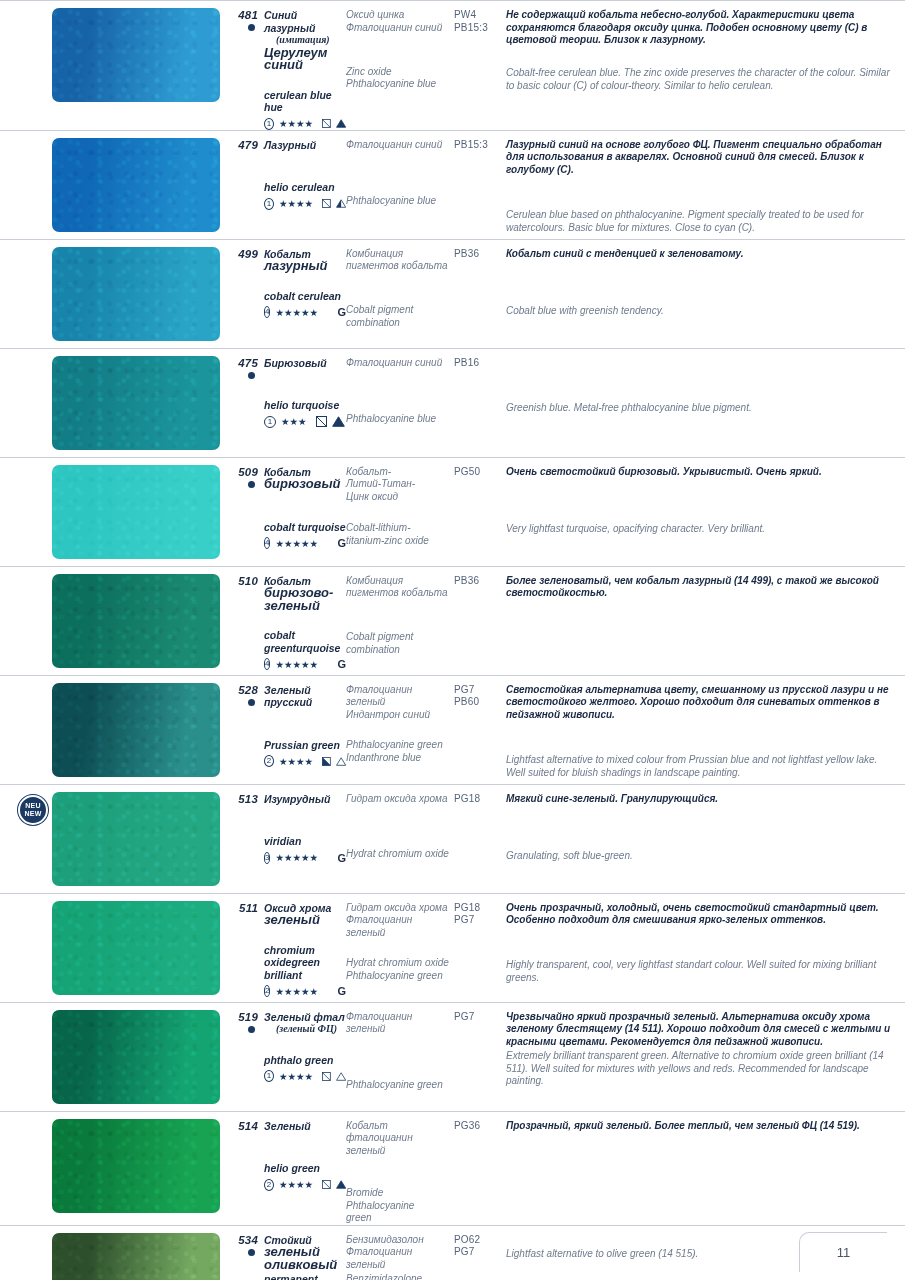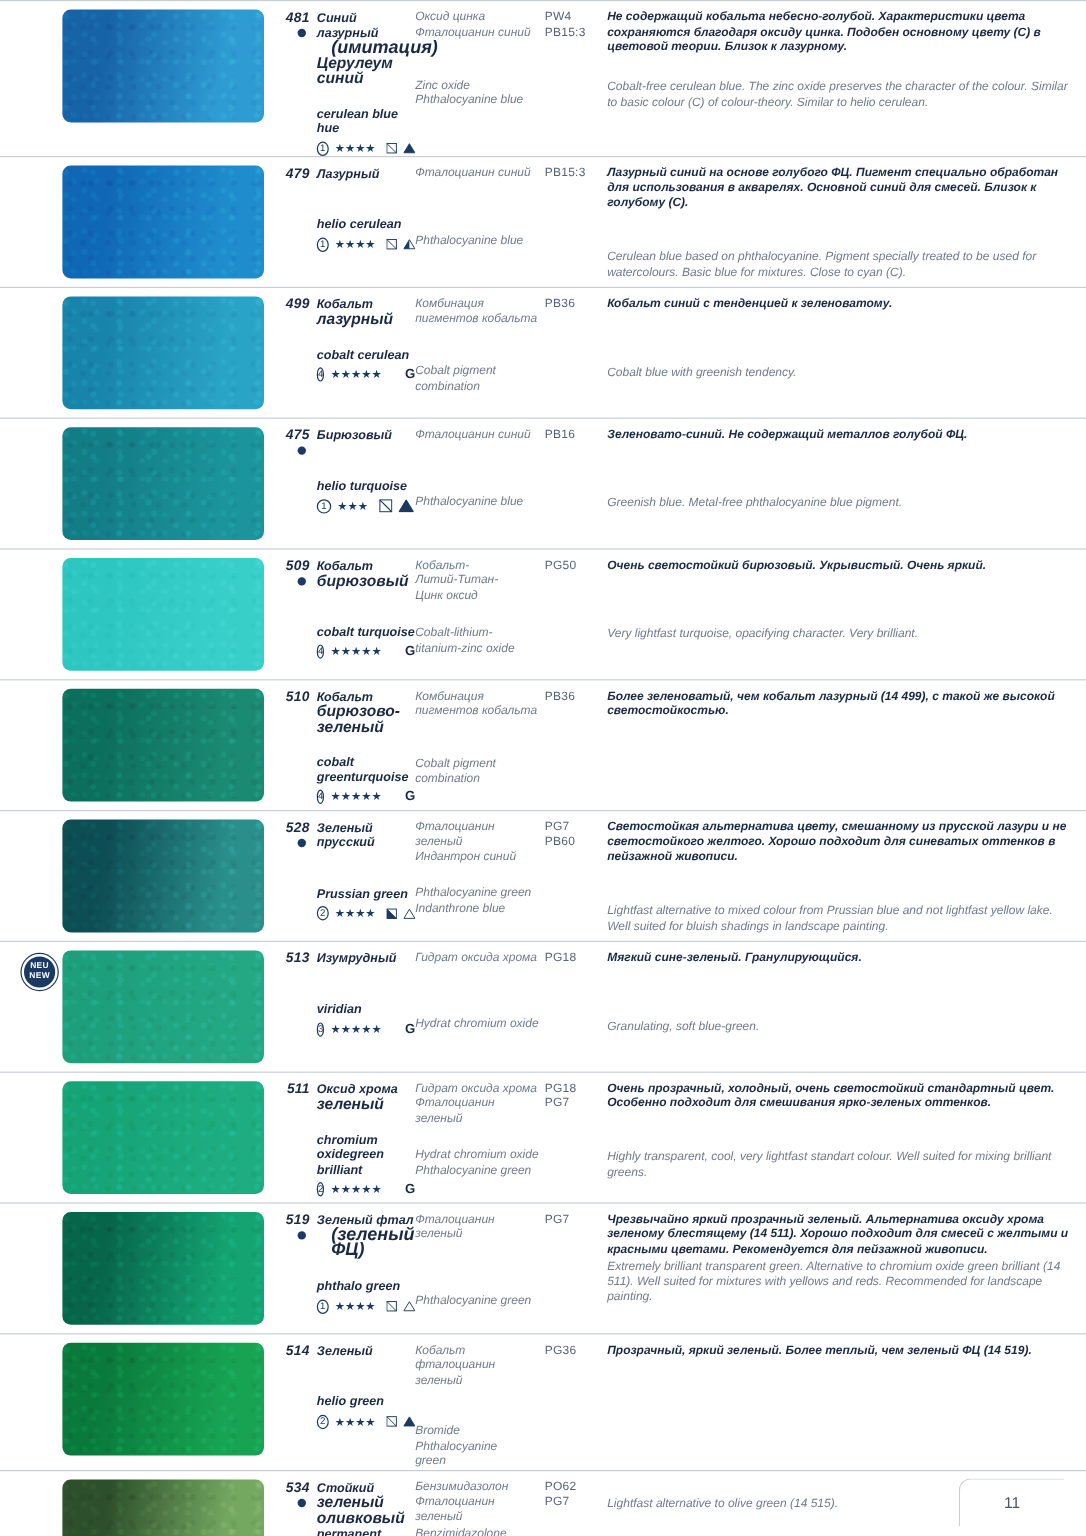--- a/index.html
+++ b/index.html
@@ -62,21 +62,21 @@
   .dot {
     display: block;
     width: 7px; height: 7px; border-radius: 50%;
     background: #1b3a63;
     margin: 3px 3px 0 auto;
   }
   .ru-name {
     font-size: 10.5px; font-weight: bold; font-style: italic;
     color: #1b2a44; line-height: 12.5px;
   }
-  .ru-name .sub { font-weight: bold; font-size: 15px; display:block; padding-left: 12px; }
+  .ru-name .sub { font-weight: bold; font-size: 10px; display:block; padding-left: 12px; font-family: Liberation Serif, serif; }
   .ru-name .sub2 { font-weight: bold; font-size: 13px; display:block; }
   .en-name {
     font-size: 10.5px; font-weight: bold; font-style: italic;
     color: #1b2a44; line-height: 12.5px;
   }
   .ru-pig, .en-pig {
     font-size: 10px; font-style: italic; color: #6f7b8c; line-height: 12.5px;
   }
   .code {
     font-size: 10px; color: #55637a; line-height: 12.5px; letter-spacing: .2px;
@@ -319,21 +319,20 @@
           </div>
           <div style="height: 44px;"></div>
           <div class="en-pig">
             <div>Phthalocyanine blue</div>
           </div>
         </div>
         <div class="c-code">
           <div class="code">PB16</div>
         </div>
         <div class="c-desc">
-          <p class="desc-ru">Зеленовато-синий. Не содержащий металлов голубой ФЦ.</p>
           <div style="height: 45.4px;"></div>
           <p class="desc-en">
             <span style="display: block;">Greenish blue. Metal-free phthalocyanine blue pigment.</span>
           </p>
         </div>
       </div>
       <div class="row">
         <div class="c-swatch">
           <div class="swatch" style="height: 94px; background: linear-gradient(100deg, rgb(46, 198, 193) 0%, rgb(46, 198, 193) 22%, rgb(57, 207, 201) 78%, rgb(57, 207, 201) 100%);">
             <div class="grain"></div>

